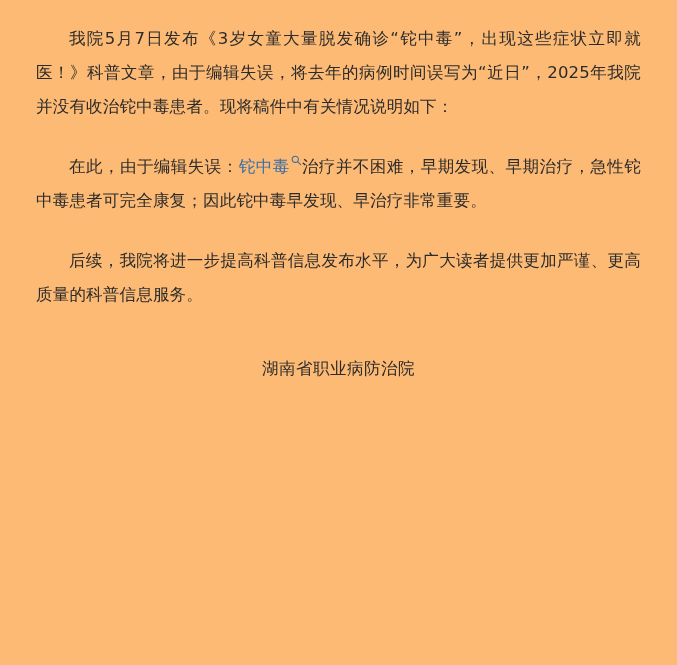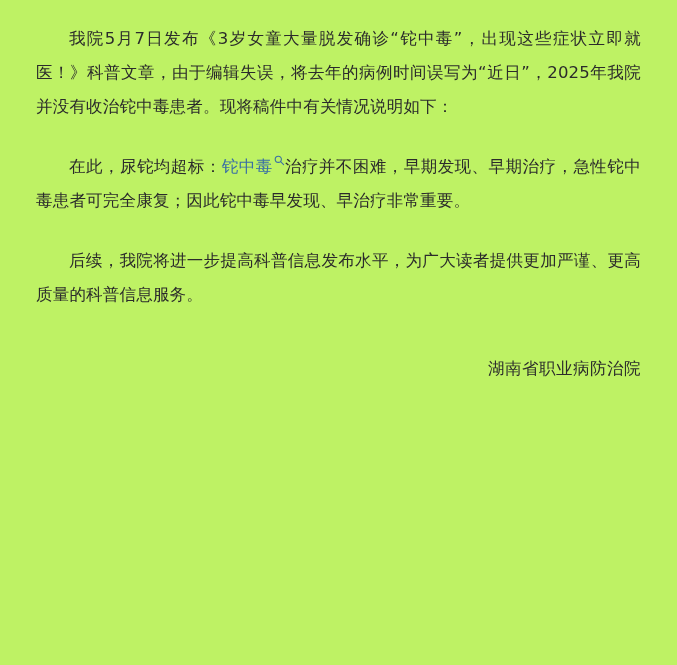--- a/index.html
+++ b/index.html
@@ -12,21 +12,21 @@
     background: #ffffff;
     font-family: "DejaVu Sans", "Liberation Sans", sans-serif;
     color: #222222;
     overflow: hidden;
   }
   .page {
     width: 677px;
     height: 665px;
     box-sizing: border-box;
     padding: 22px 36px 10px 36px;
-    background: #bef264;
+    background: #fdba74;
   }
   .para {
     font-size: 16.5px;
     line-height: 34px;
     text-align: justify;
     text-justify: inter-ideograph;
     letter-spacing: 0.2px;
     margin: 0 0 26px 0;
     text-indent: 2em;
     color: #2b2b2b;
@@ -47,39 +47,39 @@
     margin-left: 1px;
     vertical-align: super;
     font-size: 9px;
     line-height: 9px;
   }
   .mag svg {
     display: block;
   }
   .signature {
     margin-top: 34px;
-    text-align: right;
+    text-align: center;
     font-size: 16.5px;
     line-height: 34px;
     color: #2b2b2b;
   }
   .signature .line {
     display: block;
     letter-spacing: 0.5px;
   }
 </style>
 </head>
 <body>
 
 <div class="page">
 
   <p class="para">我院5月7日发布《3岁女童大量脱发确诊“铊中毒”，出现这些症状立即就医！》科普文章，由于编辑失误，将去年的病例时间误写为“近日”，2025年我院并没有收治铊中毒患者。现将稿件中有关情况说明如下：</p>
 
 
-  <p class="para"><span>在此，尿铊均超标：</span><span class="link-term"><span>铊中毒</span><span class="mag"><svg width="11" height="11" viewBox="0 0 11 11">
+  <p class="para"><span>在此，由于编辑失误：</span><span class="link-term"><span>铊中毒</span><span class="mag"><svg width="11" height="11" viewBox="0 0 11 11">
             <circle cx="4.3" cy="4.3" r="3.1" fill="none" stroke="#3a6ea5" stroke-width="1.1"></circle>
             <line x1="6.6" y1="6.6" x2="9.6" y2="9.6" stroke="#3a6ea5" stroke-width="1.1" stroke-linecap="round"></line>
           </svg></span></span><span>治疗并不困难，早期发现、早期治疗，急性铊中毒患者可完全康复；因此铊中毒早发现、早治疗非常重要。</span></p>
 
   <p class="para tight">后续，我院将进一步提高科普信息发布水平，为广大读者提供更加严谨、更高质量的科普信息服务。</p>
 
   <div class="signature">
     <span class="line">湖南省职业病防治院</span>
   </div>
 

